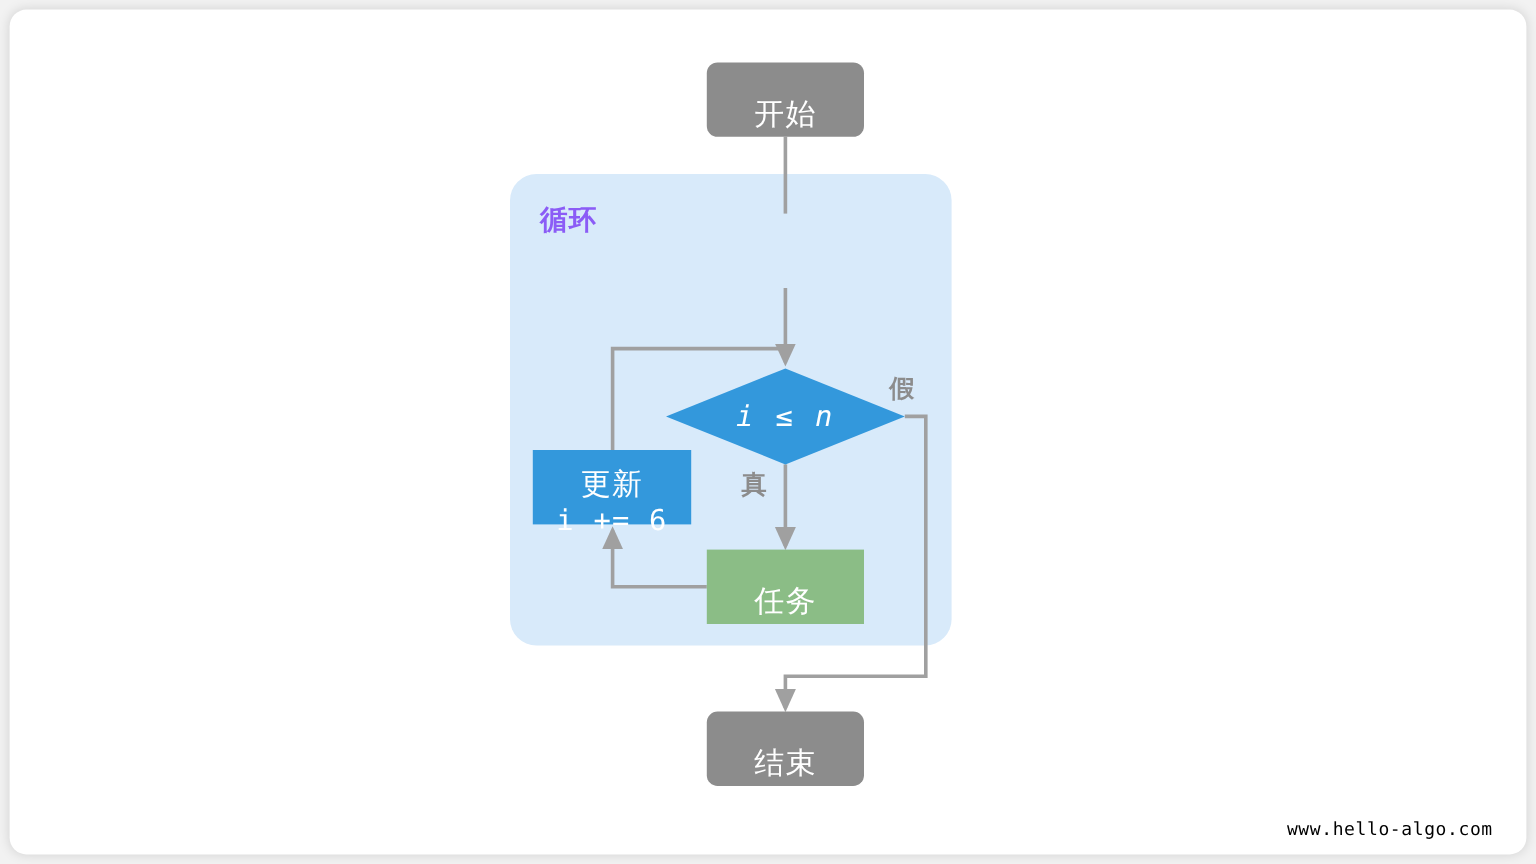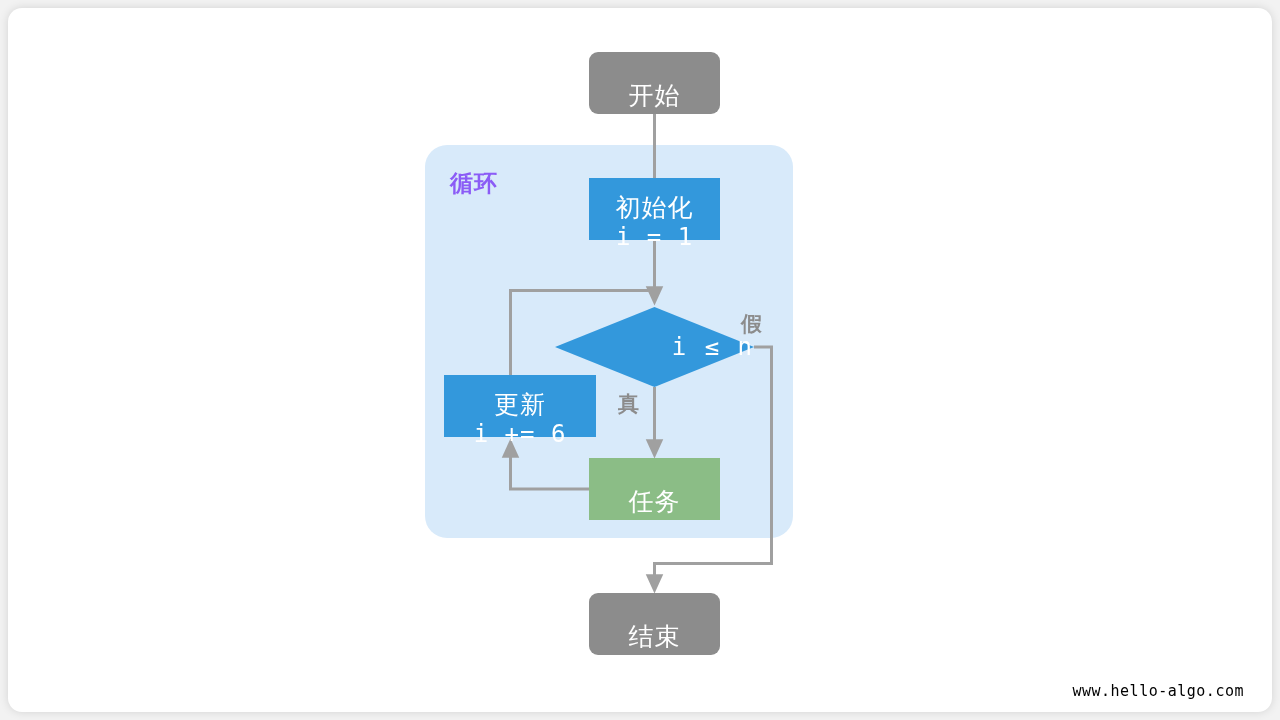--- a/index.html
+++ b/index.html
@@ -70,25 +70,26 @@
     background: #8c8c8c;
     border-radius: 9px;
   }
   .process-blue { background: #3398dc; }
   .process-green { background: #8bbd86; }
 
   .diamond-text {
     position: absolute;
     display: flex;
     align-items: center;
-    justify-content: flex-end;
+    justify-content: center;
     color: #ffffff;
     font-family: "DejaVu Sans Mono", "Liberation Mono", monospace;
     font-size: 24px;
     letter-spacing: 2px;
+    font-style: italic;
   }
 
   
   .group-label {
     position: absolute;
     color: #8b5cf6;
     font-family: "Liberation Sans", "DejaVu Sans", sans-serif;
     font-size: 23px;
     font-weight: bold;
     letter-spacing: 1px;
@@ -142,30 +143,26 @@
       <path d="M 754 347 L 771.5 347 L 771.5 563.5 L 654.5 563.5 L 654.5 590" marker-end="url(#arrow)"></path>
     </g>
 
     <polygon points="654.5,307 754,347 654.5,387 555,347" fill="#3398dc"></polygon>
   </svg>
 
   <div class="node terminal" style="left:589px; top:52px; width:131px; height:62px;">
     <span class="cn">开始</span>
   </div>
 
-  <div class="node process-blue" style="left:589px; top:178px; width:131px; height:62px;">
-    <span class="cn">初始化</span>
-    <span class="mono">i = 1</span>
-  </div>
 
   <div class="diamond-text" style="left:555px; top:307px; width:199px; height:80px;">
     <span>i ≤ n</span>
   </div>
 
-  <div class="node process-blue" style="left:444px; top:375px; width:152px; height:62px;">
+  <div class="node process-blue" style="left:444px; top:375px; width:132px; height:62px;">
     <span class="cn">更新</span>
     <span class="mono">i += 6</span>
   </div>
 
   <div class="node process-green" style="left:589px; top:458px; width:131px; height:62px;">
     <span class="cn">任务</span>
   </div>
 
   <div class="node terminal" style="left:589px; top:593px; width:131px; height:62px;">
     <span class="cn">结束</span>

